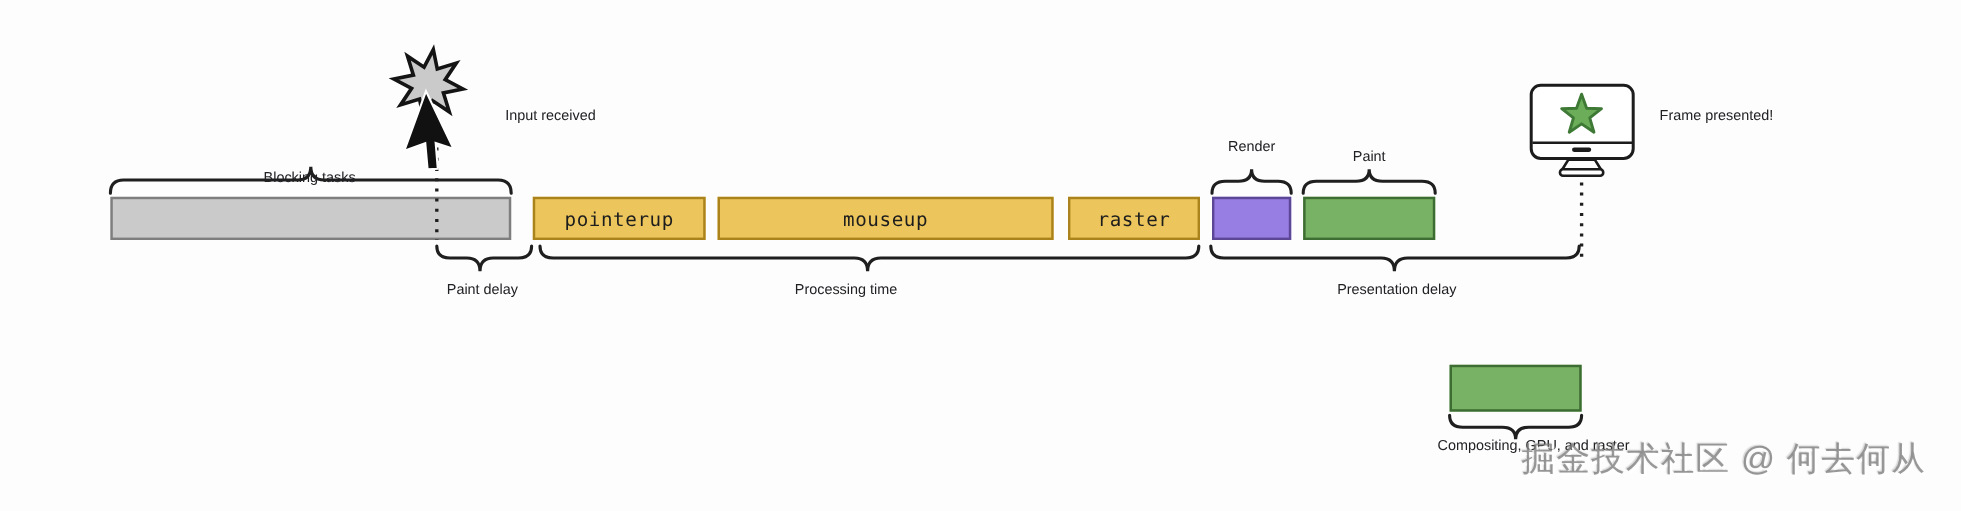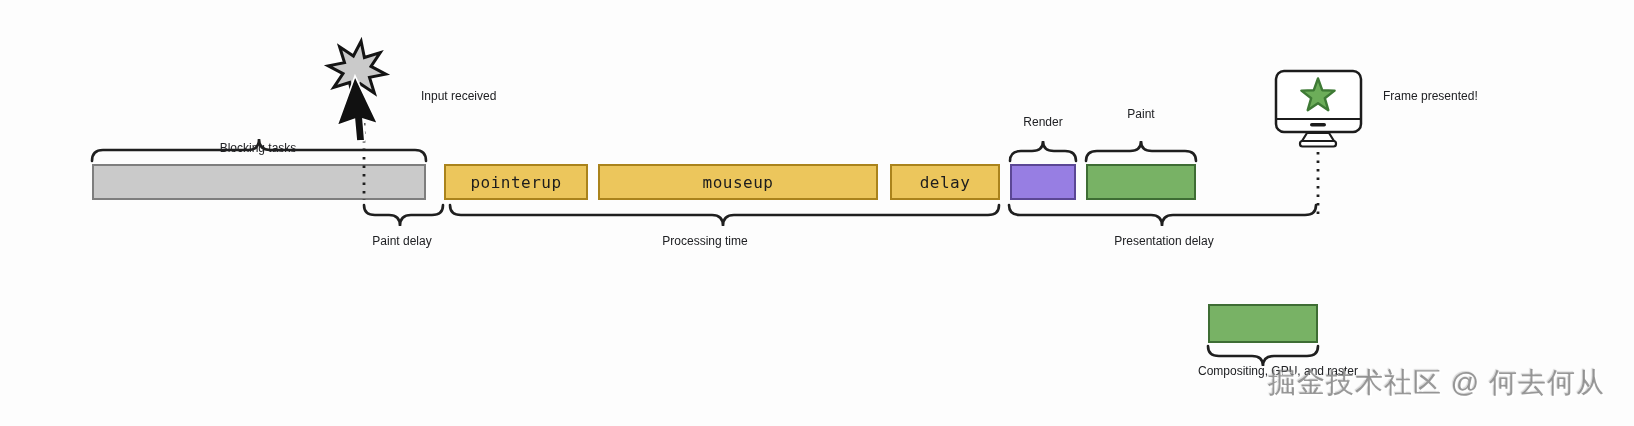--- a/index.html
+++ b/index.html
@@ -42,21 +42,21 @@
 
     <div class="bar" style="left: 444px; top: 164px; width: 144px; height: 36px; background-color: rgb(236, 198, 92); border-color: rgb(170, 131, 28);">
       <span class="bar-label">pointerup</span>
     </div>
 
     <div class="bar" style="left: 598px; top: 164px; width: 280px; height: 36px; background-color: rgb(236, 198, 92); border-color: rgb(170, 131, 28);">
       <span class="bar-label">mouseup</span>
     </div>
 
     <div class="bar" style="left: 890px; top: 164px; width: 110px; height: 36px; background-color: rgb(236, 198, 92); border-color: rgb(170, 131, 28);">
-      <span class="bar-label">delay</span>
+      <span class="bar-label">raster</span>
     </div>
 
     <div class="bar" style="left: 1010px; top: 164px; width: 66px; height: 36px; background-color: rgb(151, 126, 227); border-color: rgb(91, 71, 149);"></div>
 
     <div class="bar" style="left: 1086px; top: 164px; width: 110px; height: 36px; background-color: rgb(120, 178, 101); border-color: rgb(62, 109, 52);"></div>
 
     <div class="bar" style="left: 1208px; top: 304px; width: 110px; height: 39px; background-color: rgb(120, 178, 101); border-color: rgb(62, 109, 52);"></div>
   </div>
 
   <svg id="svg-overlay" width="1634" height="426" viewBox="0 0 1634 426">
@@ -91,21 +91,21 @@
     <polygon id="mstar" stroke-width="2.4" stroke-linejoin="round" fill="#6cad59" stroke="#3e7a35" points="1318.0,78.5 1322.2,90.2 1334.6,90.6 1324.8,98.2 1328.3,110.2 1318.0,103.2 1307.7,110.2 1311.2,98.2 1301.4,90.6 1313.8,90.2"></polygon>
   </svg>
 
   <div class="labels-layer">
     <div class="lbl centered" style="left:258px;top:112px;margin-top:26px;">Blocking tasks</div>
 
     <div class="lbl" style="left:421px;top:86px;">Input received</div>
 
     <div class="lbl centered" style="left:1043px;top:112px;">Render</div>
 
-    <div class="lbl centered" style="left:1141px;top:104px;">Paint</div>
+    <div class="lbl centered" style="left:1141px;top:120px;">Paint</div>
 
     <div class="lbl centered" style="left:402px;top:231px;">Paint delay</div>
 
     <div class="lbl centered" style="left:705px;top:231px;">Processing time</div>
 
     <div class="lbl centered" style="left:1164px;top:231px;">Presentation delay</div>
 
     <div class="lbl" style="left:1383px;top:86px;">Frame presented!</div>
 
     <div class="lbl centered" style="left:1278px;top:361px;">Compositing, GPU, and raster</div>

